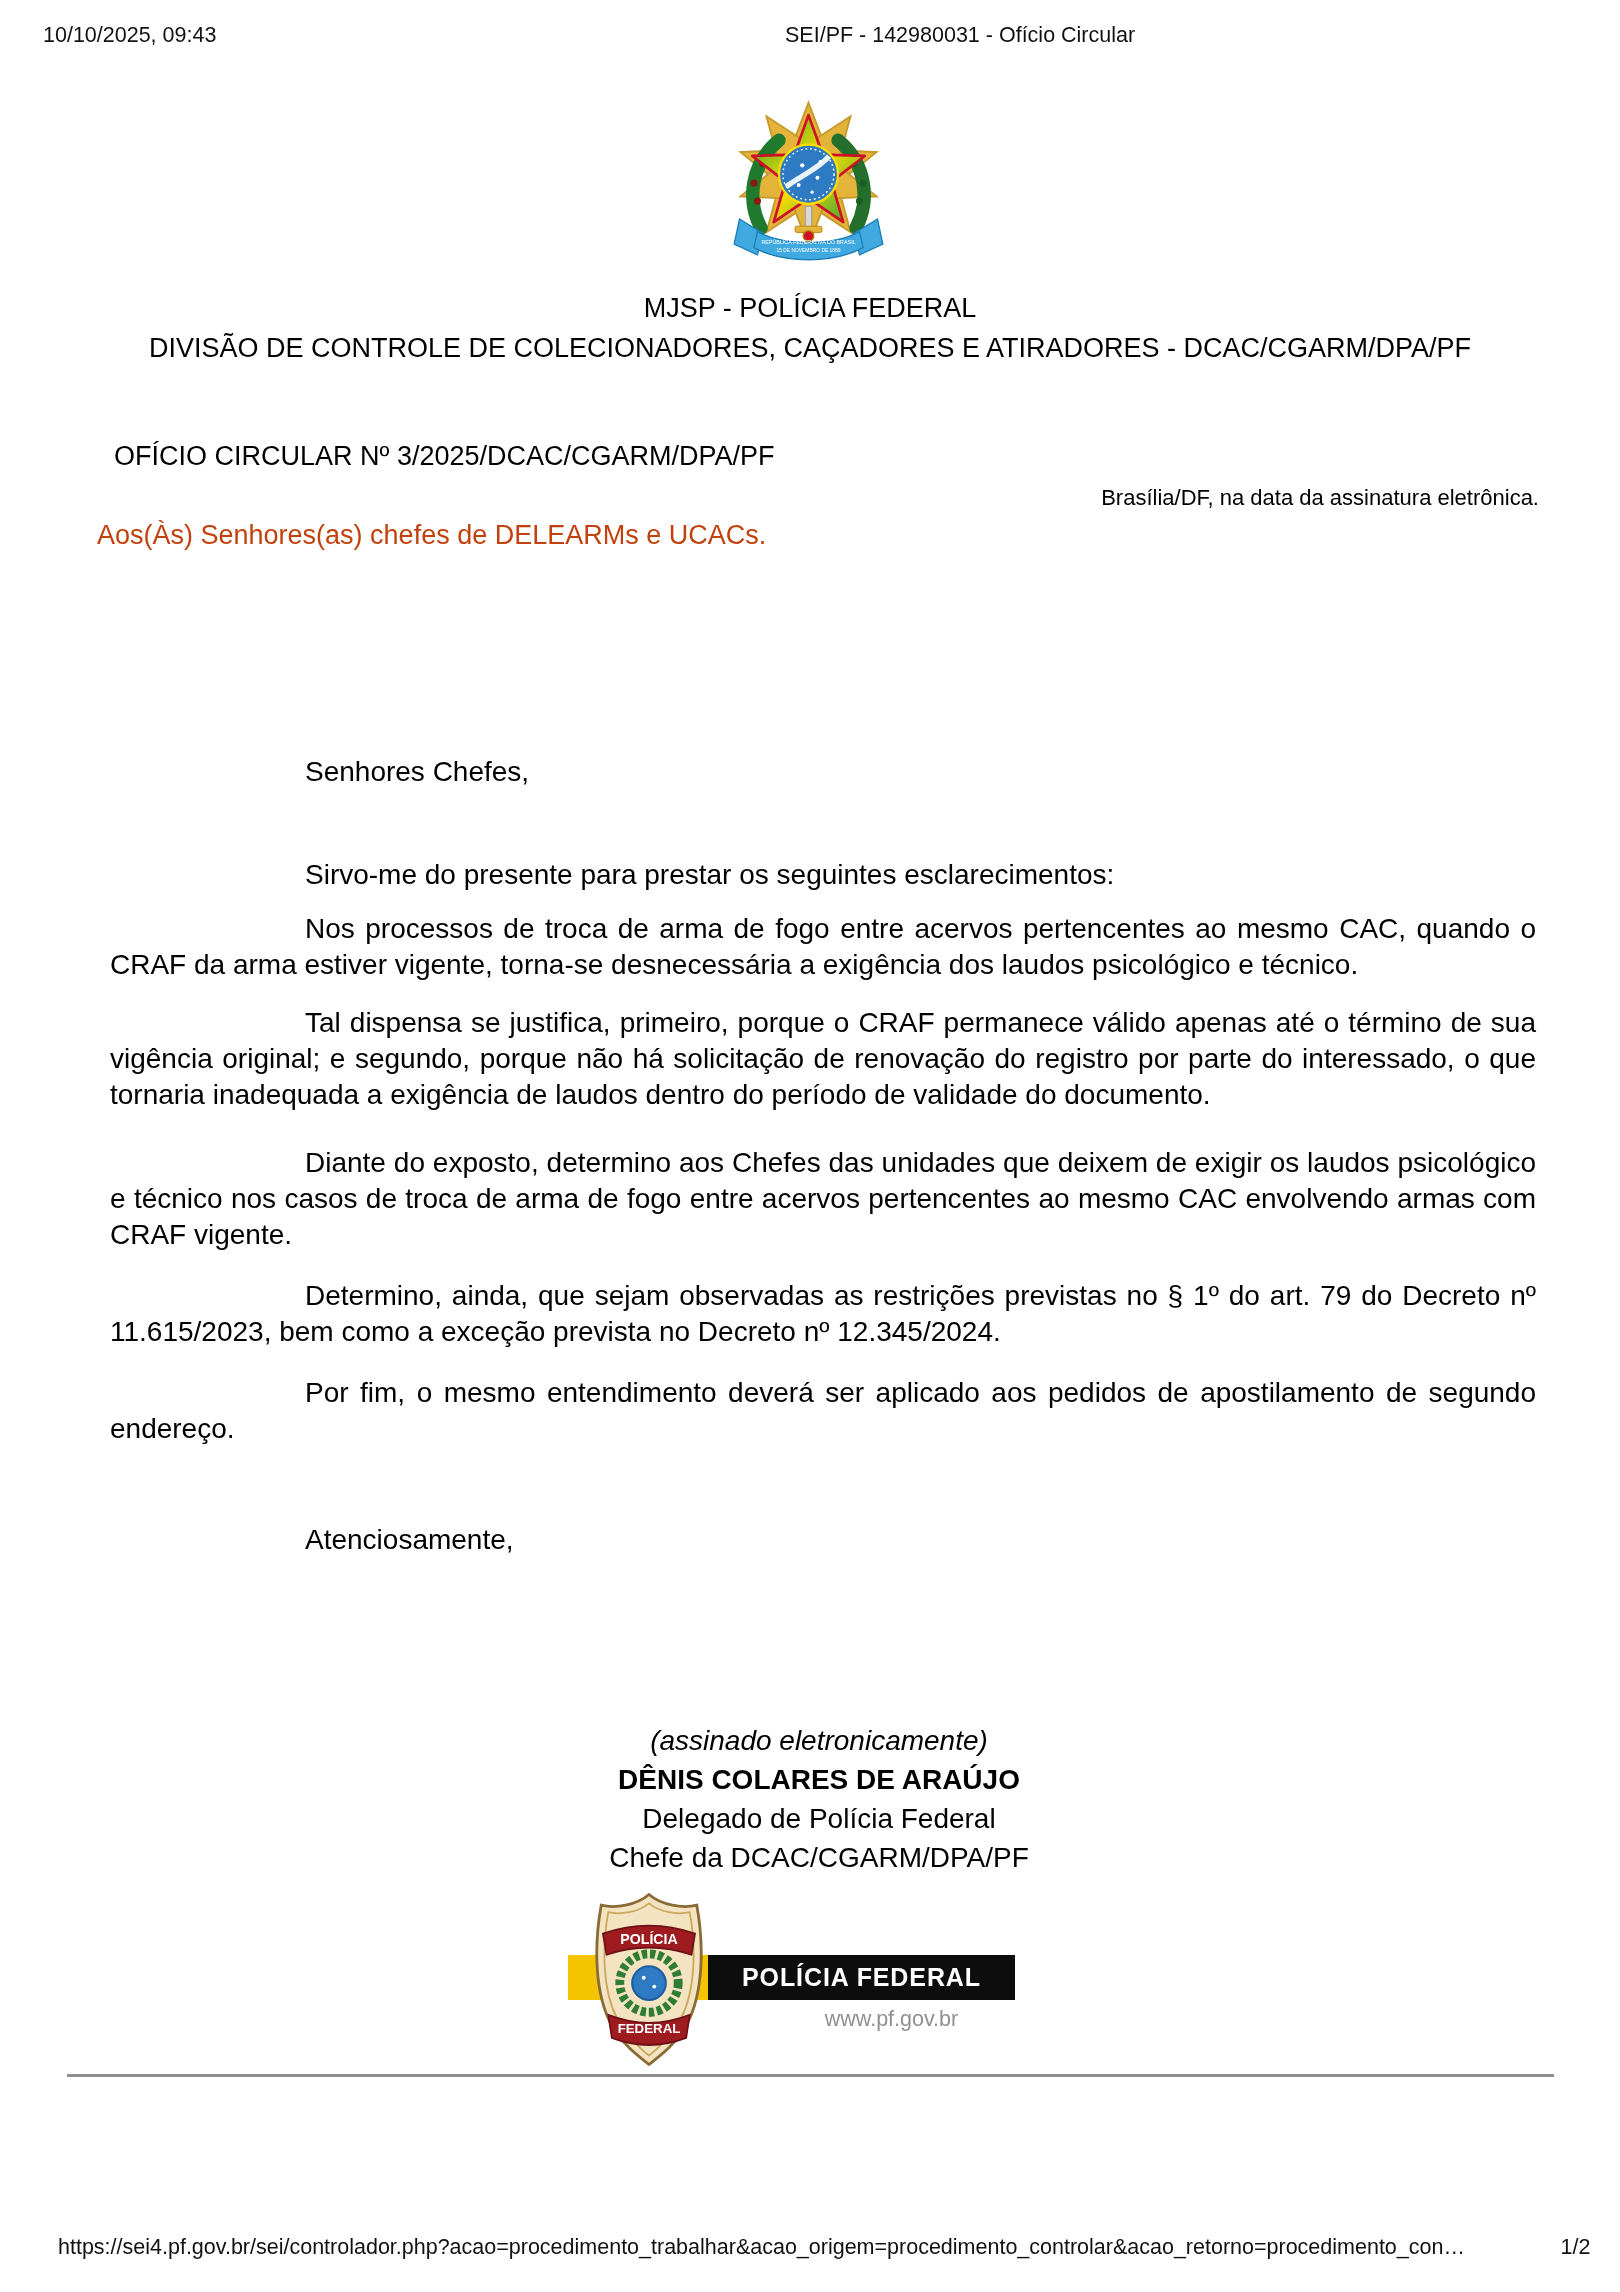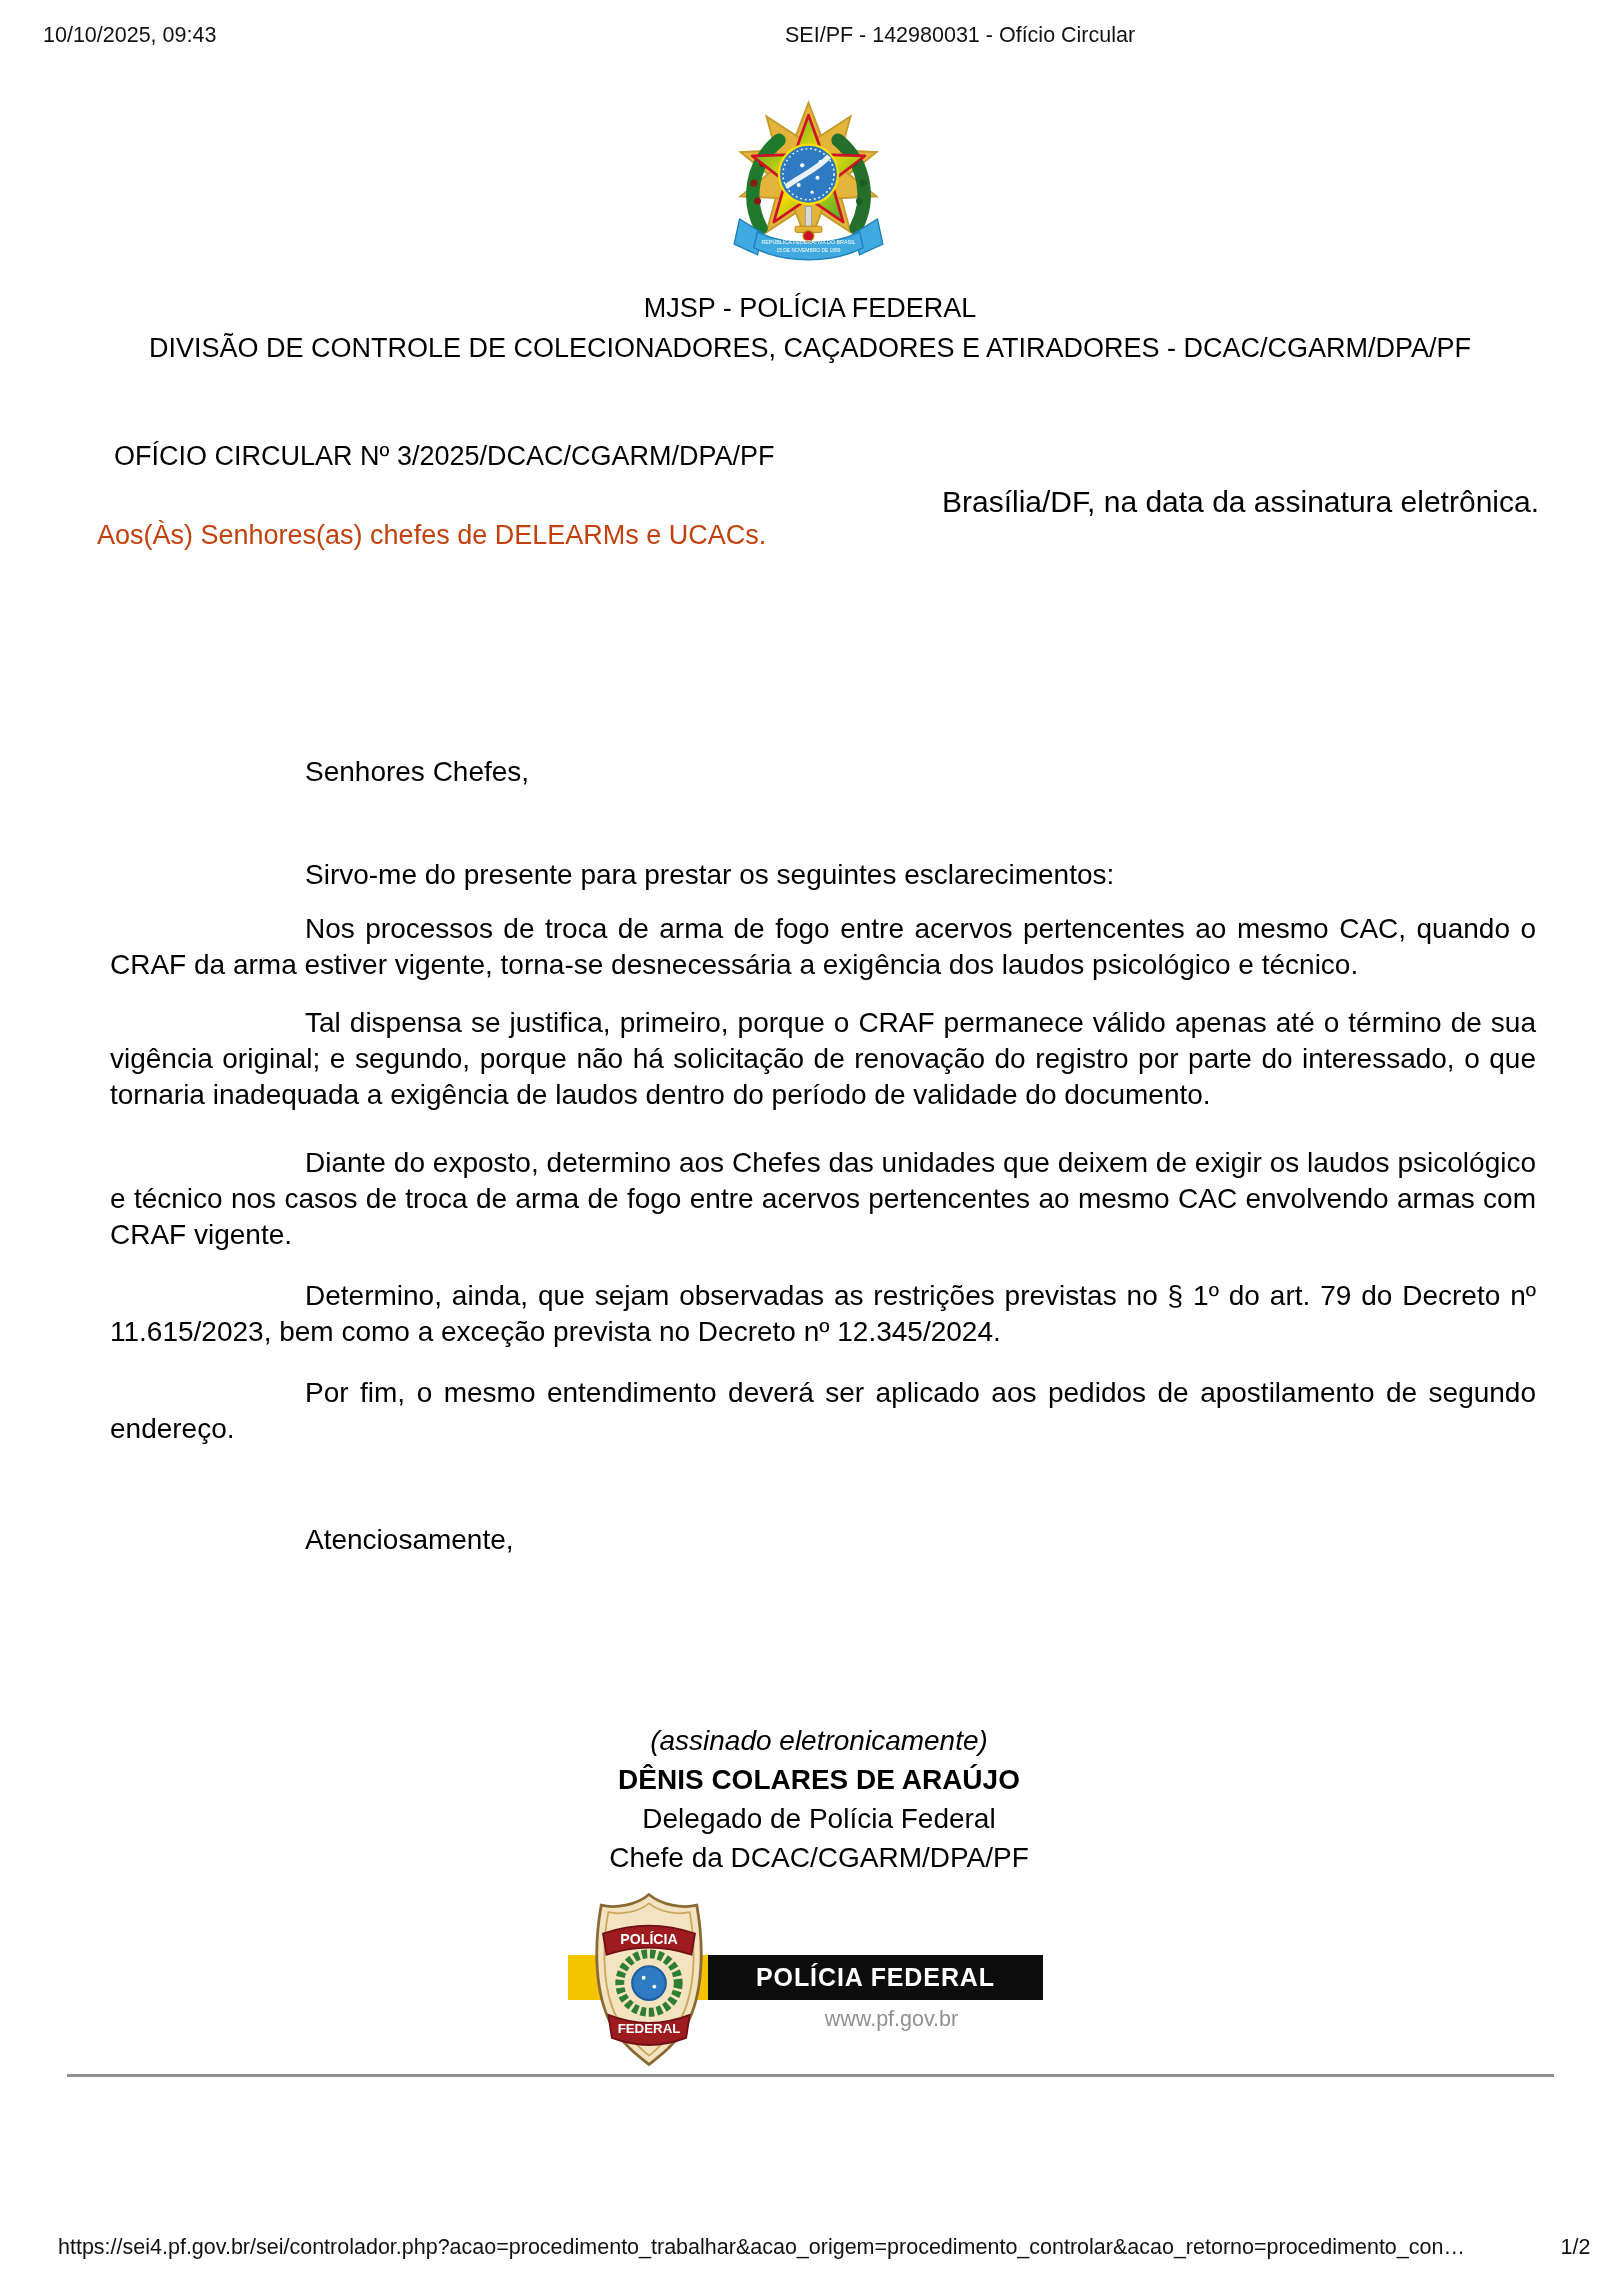--- a/index.html
+++ b/index.html
@@ -15,21 +15,21 @@
   #footer-page { right:29.6px; top:2235px; }
 
   
   #coat-of-arms { position:absolute; left:727px; top:100px; width:163px; height:161px; }
 
   
   .letterhead { position:absolute; left:0; top:288px; width:100%; text-align:center;
                 font-size:27px; line-height:40px; color:#000; }
 
   .ref-line   { position:absolute; left:114px; top:441px; font-size:27px; color:#000; }
-  .place-date { position:absolute; right:81px; top:485px; font-size:30px; color:#000; }
+  .place-date { position:absolute; right:81px; top:485px; font-size:22px; color:#000; }
   .addressee  { position:absolute; left:97px; top:520px; font-size:27px; color:#c2410c; }
 
   
   .body-block { position:absolute; left:110px; top:754px; width:1426px;
                 font-size:28px; line-height:36px; color:#000; }
   .body-block p { text-align:justify; text-indent:195px; }
   p.salutation { margin-top:0; text-align:left; }
   p.p0 { margin-top:67px; text-align:left; }
   p.p1 { margin-top:18px; }
   p.p2 { margin-top:21.5px; }
@@ -40,21 +40,21 @@
 
   
   .signature { position:absolute; left:0; top:1721px; width:100%; text-align:center;
                font-size:28px; line-height:39px; color:#000; transform:translateX(9px); }
   .sig-note { font-style:italic; }
   .sig-name { font-weight:bold; }
 
   
   .pf-banner { position:absolute; left:566px; top:1891px; width:510px; height:179px; }
   .pf-yellow { position:absolute; left:1.8px; top:64px; width:143px; height:45px; background:#F5C400; }
-  .pf-black  { position:absolute; left:142px; top:64px; width:335px; height:45px; background:#0d0d0d;
+  .pf-black  { position:absolute; left:142px; top:64px; width:307px; height:45px; background:#0d0d0d;
                display:flex; align-items:center; justify-content:center; }
   .pf-black span { color:#fff; font-weight:bold; font-size:25px; letter-spacing:0.9px; }
   .pf-url { position:absolute; left:142px; top:116px; width:367px; text-align:center;
             color:#909090; font-size:21.5px; }
   #pf-badge { position:absolute; left:23px; top:0; width:120px; height:177px; }
 
   .divider { position:absolute; left:67px; top:2074px; width:1487px; height:2.7px; background:#8f8f8f; }
 </style>
 </head>
 <body>

